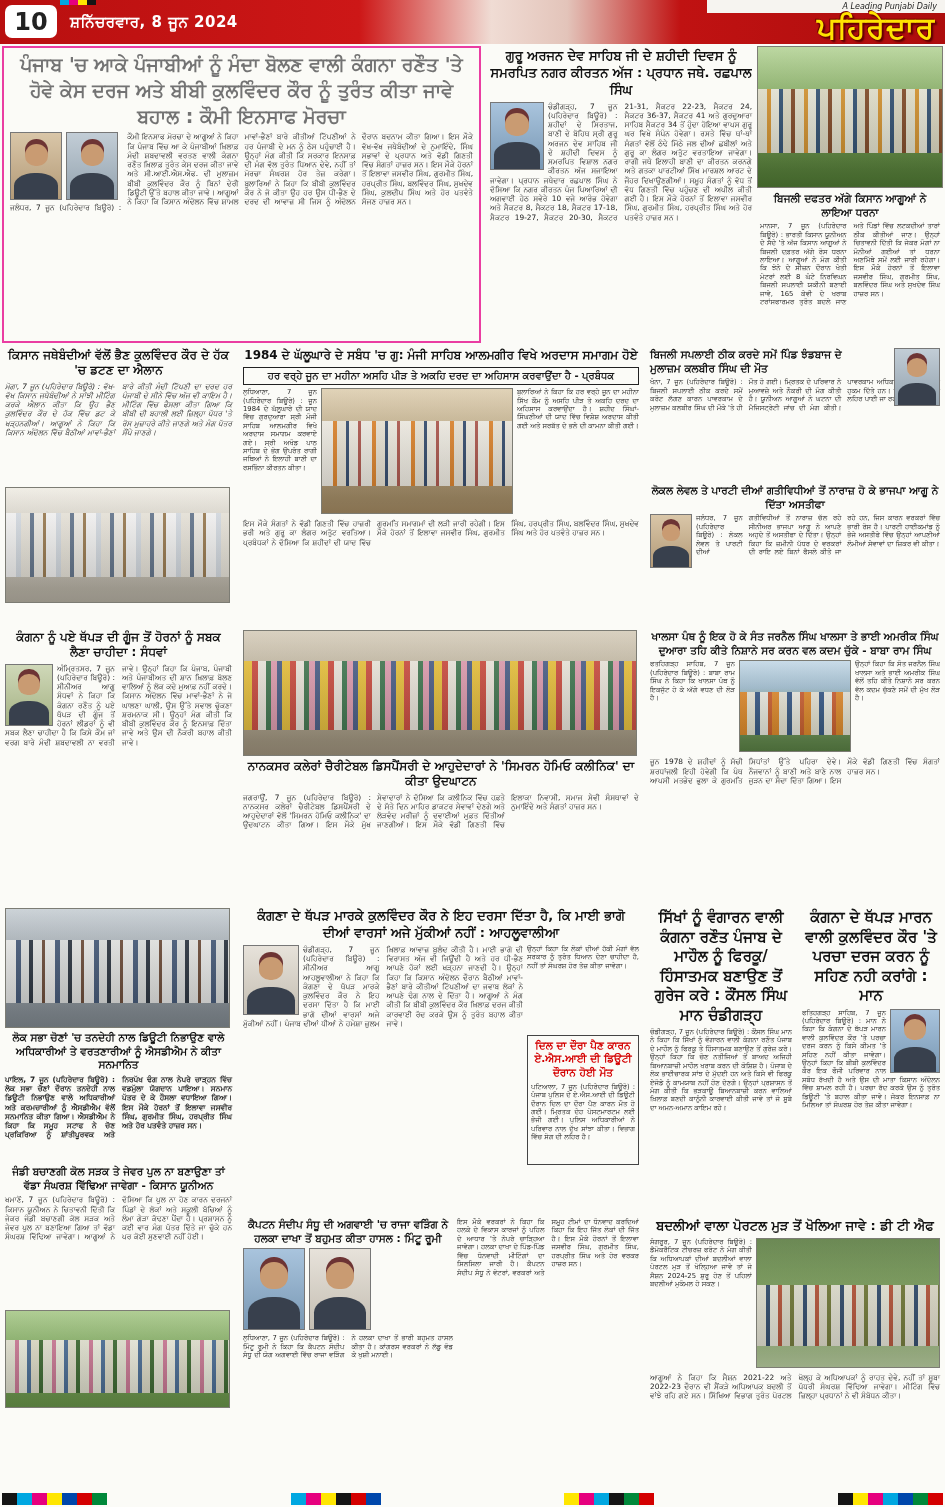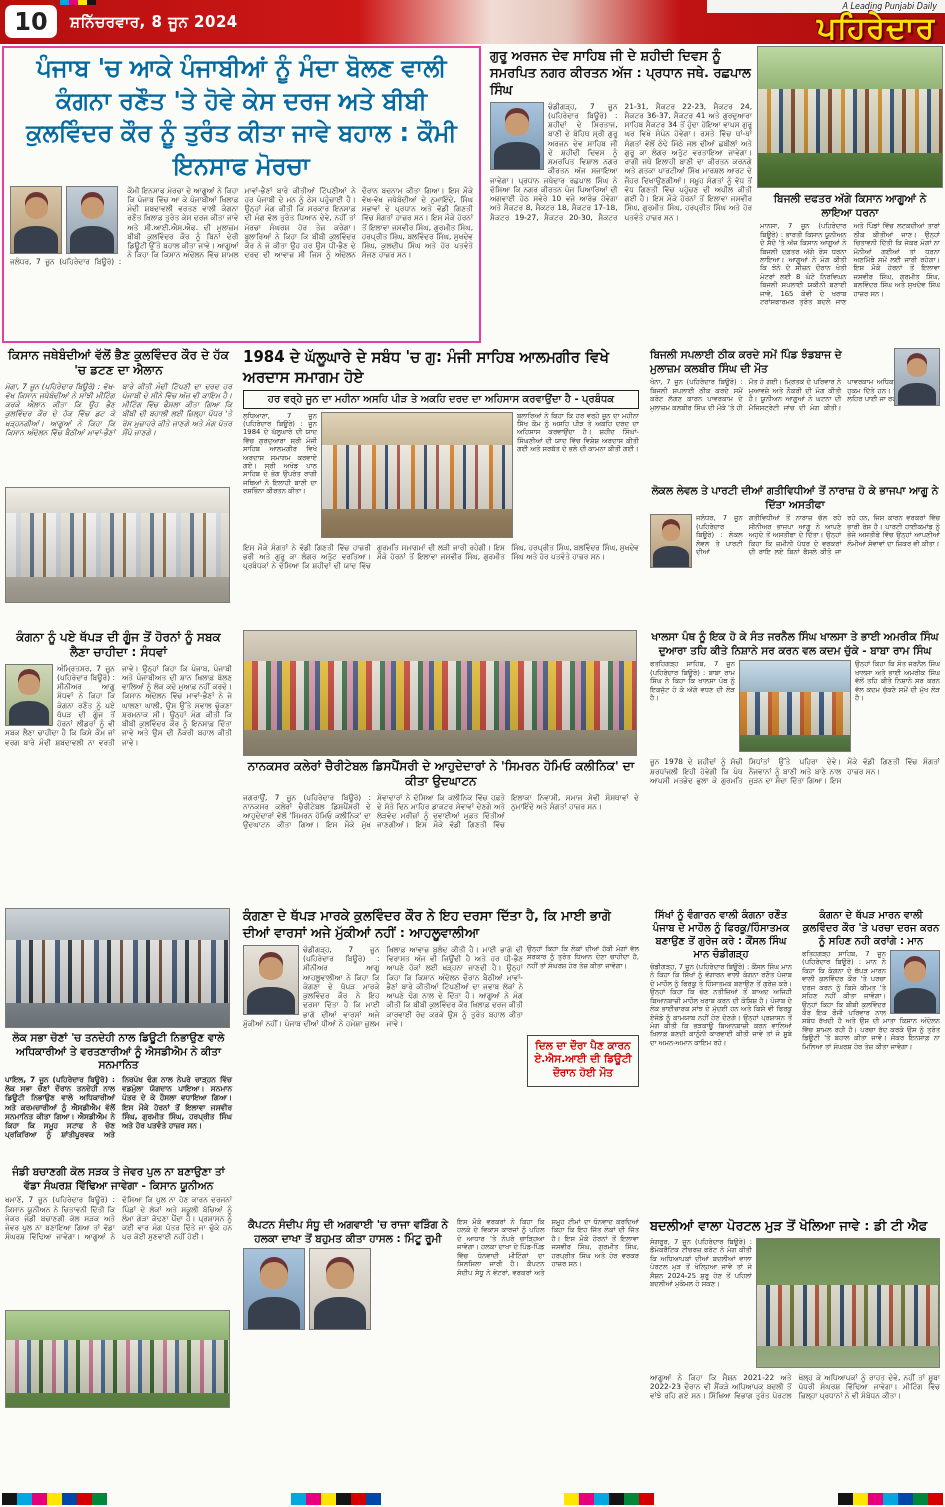--- a/index.html
+++ b/index.html
@@ -25,25 +25,25 @@
   .reg-bottom{position:absolute;left:0;bottom:1px;width:945px;height:13px;display:flex;
     justify-content:space-between;padding:0 2px;box-sizing:border-box;}
   .cluster{display:flex;}
   .sq{width:15px;height:12px;}
   .sq.k{background:#151515}.sq.c{background:#00a7e1}.sq.m{background:#e6007e}
   .sq.y{background:#ffe600}.sq.b{background:#0047ab}.sq.r{background:#d40000}.sq.g{background:#00883a}
 
   
   .art{position:absolute;overflow:hidden;padding:2px 3px;box-sizing:border-box;}
   .hl{font-weight:bold;color:#111;margin:0 0 3px 0;}
-  .h-xl{font-size:24px;line-height:1.36;text-align:center;color:#0369a1;}
-  .h-lg{font-size:13px;line-height:1.3;}
+  .h-xl{font-size:19px;line-height:1.36;text-align:center;color:#737373;}
+  .h-lg{font-size:13px;line-height:1.3;text-align:center;}
   .h-md{font-size:12px;line-height:1.28;text-align:center;}
   .h-sm{font-size:10.5px;line-height:1.3;text-align:center;}
-  .h-xs{font-size:10px;line-height:1.3;text-align:center;}
+  .h-xs{font-size:15px;line-height:1.3;text-align:center;}
   .h-red{color:#d40000;font-size:10.5px;line-height:1.3;text-align:center;}
   .body-text{font-size:7.4px;line-height:1.25;text-align:justify;color:#222;}
   .body-sm{font-size:6.8px;line-height:1.24;}
   .cols-2{columns:2;column-gap:7px;}
   .cols-3{columns:3;column-gap:6px;}
   .cols-4{columns:4;column-gap:6px;}
   .subhead-box{border:1.5px solid #222;margin:2px 0 3px 0;padding:2px 6px;
     font-weight:bold;font-size:10px;text-align:center;line-height:1.25;}
   .flexrow{display:flex;gap:4px;}
   .sidecol{flex:1;overflow:hidden;}
@@ -155,21 +155,21 @@
 
   <article id="a4" class="art">
     <h3 class="hl h-md">ਕਿਸਾਨ ਜਥੇਬੰਦੀਆਂ ਵੱਲੋਂ ਭੈਣ ਕੁਲਵਿੰਦਰ ਕੌਰ ਦੇ ਹੱਕ 'ਚ ਡਟਣ ਦਾ ਐਲਾਨ</h3>
     <div class="body-text cols-2" style="height:102px;font-style:italic;">
       <span>ਮੋਗਾ, 7 ਜੂਨ (ਪਹਿਰੇਦਾਰ ਬਿਊਰੋ) : ਵੱਖ-ਵੱਖ ਕਿਸਾਨ ਜਥੇਬੰਦੀਆਂ ਨੇ ਸਾਂਝੀ ਮੀਟਿੰਗ ਕਰਕੇ ਐਲਾਨ ਕੀਤਾ ਕਿ ਉਹ ਭੈਣ ਕੁਲਵਿੰਦਰ ਕੌਰ ਦੇ ਹੱਕ ਵਿੱਚ ਡਟ ਕੇ ਖੜ੍ਹਨਗੀਆਂ। ਆਗੂਆਂ ਨੇ ਕਿਹਾ ਕਿ ਕਿਸਾਨ ਅੰਦੋਲਨ ਵਿੱਚ ਬੈਠੀਆਂ ਮਾਵਾਂ-ਭੈਣਾਂ ਬਾਰੇ ਕੀਤੀ ਮੰਦੀ ਟਿੱਪਣੀ ਦਾ ਦਰਦ ਹਰ ਪੰਜਾਬੀ ਦੇ ਸੀਨੇ ਵਿੱਚ ਅੱਜ ਵੀ ਕਾਇਮ ਹੈ। ਮੀਟਿੰਗ ਵਿੱਚ ਫੈਸਲਾ ਕੀਤਾ ਗਿਆ ਕਿ ਬੀਬੀ ਦੀ ਬਹਾਲੀ ਲਈ ਜ਼ਿਲ੍ਹਾ ਪੱਧਰ 'ਤੇ ਰੋਸ ਮੁਜ਼ਾਹਰੇ ਕੀਤੇ ਜਾਣਗੇ ਅਤੇ ਮੰਗ ਪੱਤਰ ਸੌਂਪੇ ਜਾਣਗੇ।</span>
     </div>
     <div class="ph ph-b" style="width:225px;height:116px;margin-top:3px;"></div>
   </article>
 
   <article id="a5" class="art">
-    <h2 class="hl h-lg" style="font-size:15px;">1984 ਦੇ ਘੱਲੂਘਾਰੇ ਦੇ ਸਬੰਧ 'ਚ ਗੁ: ਮੰਜੀ ਸਾਹਿਬ ਆਲਮਗੀਰ ਵਿਖੇ ਅਰਦਾਸ ਸਮਾਗਮ ਹੋਏ</h2>
+    <h2 class="hl h-lg" style="font-size:12px;">1984 ਦੇ ਘੱਲੂਘਾਰੇ ਦੇ ਸਬੰਧ 'ਚ ਗੁ: ਮੰਜੀ ਸਾਹਿਬ ਆਲਮਗੀਰ ਵਿਖੇ ਅਰਦਾਸ ਸਮਾਗਮ ਹੋਏ</h2>
     <div class="subhead-box">ਹਰ ਵਰ੍ਹੇ ਜੂਨ ਦਾ ਮਹੀਨਾ ਅਸਹਿ ਪੀੜ ਤੇ ਅਕਹਿ ਦਰਦ ਦਾ ਅਹਿਸਾਸ ਕਰਵਾਉਂਦਾ ਹੈ - ਪ੍ਰਬੰਧਕ</div>
     <div class="flexrow" style="height:128px;">
       <div class="sidecol body-text body-sm" style="flex:0 0 74px;">ਲੁਧਿਆਣਾ, 7 ਜੂਨ (ਪਹਿਰੇਦਾਰ ਬਿਊਰੋ) : ਜੂਨ 1984 ਦੇ ਘੱਲੂਘਾਰੇ ਦੀ ਯਾਦ ਵਿੱਚ ਗੁਰਦੁਆਰਾ ਸ੍ਰੀ ਮੰਜੀ ਸਾਹਿਬ ਆਲਮਗੀਰ ਵਿਖੇ ਅਰਦਾਸ ਸਮਾਗਮ ਕਰਵਾਏ ਗਏ। ਸ੍ਰੀ ਅਖੰਡ ਪਾਠ ਸਾਹਿਬ ਦੇ ਭੋਗ ਉਪਰੰਤ ਰਾਗੀ ਜਥਿਆਂ ਨੇ ਇਲਾਹੀ ਬਾਣੀ ਦਾ ਰਸਭਿੰਨਾ ਕੀਰਤਨ ਕੀਤਾ।</div>
       <div class="ph ph-c" style="width:192px;height:126px;"></div>
       <div class="sidecol body-text body-sm">ਬੁਲਾਰਿਆਂ ਨੇ ਕਿਹਾ ਕਿ ਹਰ ਵਰ੍ਹੇ ਜੂਨ ਦਾ ਮਹੀਨਾ ਸਿੱਖ ਕੌਮ ਨੂੰ ਅਸਹਿ ਪੀੜ ਤੇ ਅਕਹਿ ਦਰਦ ਦਾ ਅਹਿਸਾਸ ਕਰਵਾਉਂਦਾ ਹੈ। ਸ਼ਹੀਦ ਸਿੰਘਾਂ-ਸਿੰਘਣੀਆਂ ਦੀ ਯਾਦ ਵਿੱਚ ਵਿਸ਼ੇਸ਼ ਅਰਦਾਸ ਕੀਤੀ ਗਈ ਅਤੇ ਸਰਬੱਤ ਦੇ ਭਲੇ ਦੀ ਕਾਮਨਾ ਕੀਤੀ ਗਈ।</div>
     </div>
     <div class="body-text cols-3" style="height:86px;margin-top:3px;">
       <span>ਇਸ ਮੌਕੇ ਸੰਗਤਾਂ ਨੇ ਵੱਡੀ ਗਿਣਤੀ ਵਿੱਚ ਹਾਜ਼ਰੀ ਭਰੀ ਅਤੇ ਗੁਰੂ ਕਾ ਲੰਗਰ ਅਤੁੱਟ ਵਰਤਿਆ। ਪ੍ਰਬੰਧਕਾਂ ਨੇ ਦੱਸਿਆ ਕਿ ਸ਼ਹੀਦਾਂ ਦੀ ਯਾਦ ਵਿੱਚ ਗੁਰਮਤਿ ਸਮਾਗਮਾਂ ਦੀ ਲੜੀ ਜਾਰੀ ਰਹੇਗੀ। ਇਸ ਮੌਕੇ ਹੋਰਨਾਂ ਤੋਂ ਇਲਾਵਾ ਜਸਵੀਰ ਸਿੰਘ, ਗੁਰਮੀਤ ਸਿੰਘ, ਹਰਪ੍ਰੀਤ ਸਿੰਘ, ਬਲਵਿੰਦਰ ਸਿੰਘ, ਸੁਖਦੇਵ ਸਿੰਘ ਅਤੇ ਹੋਰ ਪਤਵੰਤੇ ਹਾਜ਼ਰ ਸਨ।</span>
     </div>
   </article>
@@ -232,20 +232,21 @@
     <h2 class="hl h-lg">ਕੰਗਣਾ ਦੇ ਥੱਪੜ ਮਾਰਕੇ ਕੁਲਵਿੰਦਰ ਕੌਰ ਨੇ ਇਹ ਦਰਸਾ ਦਿੱਤਾ ਹੈ, ਕਿ ਮਾਈ ਭਾਗੋ ਦੀਆਂ ਵਾਰਸਾਂ ਅਜੇ ਮੁੱਕੀਆਂ ਨਹੀਂ : ਆਹਲੂਵਾਲੀਆ</h2>
     <div class="flexrow" style="height:236px;">
       <div class="body-text cols-2" style="flex:0 0 280px;overflow:hidden;">
         <span class="portrait pc-f float-l" style="width:56px;height:70px;"></span>
         <span>ਚੰਡੀਗੜ੍ਹ, 7 ਜੂਨ (ਪਹਿਰੇਦਾਰ ਬਿਊਰੋ) : ਸੀਨੀਅਰ ਆਗੂ ਆਹਲੂਵਾਲੀਆ ਨੇ ਕਿਹਾ ਕਿ ਕੰਗਣਾ ਦੇ ਥੱਪੜ ਮਾਰਕੇ ਕੁਲਵਿੰਦਰ ਕੌਰ ਨੇ ਇਹ ਦਰਸਾ ਦਿੱਤਾ ਹੈ ਕਿ ਮਾਈ ਭਾਗੋ ਦੀਆਂ ਵਾਰਸਾਂ ਅਜੇ ਮੁੱਕੀਆਂ ਨਹੀਂ। ਪੰਜਾਬ ਦੀਆਂ ਧੀਆਂ ਨੇ ਹਮੇਸ਼ਾ ਜ਼ੁਲਮ ਖ਼ਿਲਾਫ਼ ਆਵਾਜ਼ ਬੁਲੰਦ ਕੀਤੀ ਹੈ। ਮਾਈ ਭਾਗੋ ਦੀ ਵਿਰਾਸਤ ਅੱਜ ਵੀ ਜਿਊਂਦੀ ਹੈ ਅਤੇ ਹਰ ਧੀ-ਭੈਣ ਆਪਣੇ ਹੱਕਾਂ ਲਈ ਖੜ੍ਹਨਾ ਜਾਣਦੀ ਹੈ। ਉਨ੍ਹਾਂ ਕਿਹਾ ਕਿ ਕਿਸਾਨ ਅੰਦੋਲਨ ਦੌਰਾਨ ਬੈਠੀਆਂ ਮਾਵਾਂ-ਭੈਣਾਂ ਬਾਰੇ ਕੀਤੀਆਂ ਟਿੱਪਣੀਆਂ ਦਾ ਜਵਾਬ ਲੋਕਾਂ ਨੇ ਆਪਣੇ ਢੰਗ ਨਾਲ ਦੇ ਦਿੱਤਾ ਹੈ। ਆਗੂਆਂ ਨੇ ਮੰਗ ਕੀਤੀ ਕਿ ਬੀਬੀ ਕੁਲਵਿੰਦਰ ਕੌਰ ਖ਼ਿਲਾਫ਼ ਦਰਜ ਕੀਤੀ ਕਾਰਵਾਈ ਰੱਦ ਕਰਕੇ ਉਸ ਨੂੰ ਤੁਰੰਤ ਬਹਾਲ ਕੀਤਾ ਜਾਵੇ।</span>
       </div>
       <div style="flex:1;overflow:hidden;">
         <div class="body-text body-sm" style="height:86px;overflow:hidden;">ਉਨ੍ਹਾਂ ਕਿਹਾ ਕਿ ਲੋਕਾਂ ਦੀਆਂ ਹੱਕੀ ਮੰਗਾਂ ਵੱਲ ਸਰਕਾਰ ਨੂੰ ਤੁਰੰਤ ਧਿਆਨ ਦੇਣਾ ਚਾਹੀਦਾ ਹੈ, ਨਹੀਂ ਤਾਂ ਸੰਘਰਸ਼ ਹੋਰ ਤੇਜ਼ ਕੀਤਾ ਜਾਵੇਗਾ।</div>
         <div class="a17-box">
           <h4 class="hl h-red">ਦਿਲ ਦਾ ਦੌਰਾ ਪੈਣ ਕਾਰਨ ਏ.ਐਸ.ਆਈ ਦੀ ਡਿਊਟੀ ਦੌਰਾਨ ਹੋਈ ਮੌਤ</h4>
+          <div class="body-text body-sm" style="height:78px;overflow:hidden;">ਪਟਿਆਲਾ, 7 ਜੂਨ (ਪਹਿਰੇਦਾਰ ਬਿਊਰੋ) : ਪੰਜਾਬ ਪੁਲਿਸ ਦੇ ਏ.ਐਸ.ਆਈ ਦੀ ਡਿਊਟੀ ਦੌਰਾਨ ਦਿਲ ਦਾ ਦੌਰਾ ਪੈਣ ਕਾਰਨ ਮੌਤ ਹੋ ਗਈ। ਮ੍ਰਿਤਕ ਦੇਹ ਪੋਸਟਮਾਰਟਮ ਲਈ ਭੇਜੀ ਗਈ। ਪੁਲਿਸ ਅਧਿਕਾਰੀਆਂ ਨੇ ਪਰਿਵਾਰ ਨਾਲ ਦੁੱਖ ਸਾਂਝਾ ਕੀਤਾ। ਵਿਭਾਗ ਵਿੱਚ ਸੋਗ ਦੀ ਲਹਿਰ ਹੈ।</div>
         </div>
       </div>
     </div>
   </article>
 
   <article id="a13" class="art">
     <h3 class="hl h-xs">ਸਿੱਖਾਂ ਨੂੰ ਵੰਗਾਰਨ ਵਾਲੀ ਕੰਗਨਾ ਰਣੌਤ ਪੰਜਾਬ ਦੇ ਮਾਹੌਲ ਨੂੰ ਫਿਰਕੂ/ਹਿੰਸਾਤਮਕ ਬਣਾਉਣ ਤੋਂ ਗੁਰੇਜ ਕਰੇ : ਕੌਂਸਲ ਸਿੰਘ ਮਾਨ ਚੰਡੀਗੜ੍ਹ</h3>
     <div class="body-text body-sm" style="height:218px;overflow:hidden;">ਚੰਡੀਗੜ੍ਹ, 7 ਜੂਨ (ਪਹਿਰੇਦਾਰ ਬਿਊਰੋ) : ਕੌਂਸਲ ਸਿੰਘ ਮਾਨ ਨੇ ਕਿਹਾ ਕਿ ਸਿੱਖਾਂ ਨੂੰ ਵੰਗਾਰਨ ਵਾਲੀ ਕੰਗਨਾ ਰਣੌਤ ਪੰਜਾਬ ਦੇ ਮਾਹੌਲ ਨੂੰ ਫਿਰਕੂ ਤੇ ਹਿੰਸਾਤਮਕ ਬਣਾਉਣ ਤੋਂ ਗੁਰੇਜ਼ ਕਰੇ। ਉਨ੍ਹਾਂ ਕਿਹਾ ਕਿ ਚੋਣ ਨਤੀਜਿਆਂ ਤੋਂ ਬਾਅਦ ਅਜਿਹੀ ਬਿਆਨਬਾਜ਼ੀ ਮਾਹੌਲ ਖਰਾਬ ਕਰਨ ਦੀ ਕੋਸ਼ਿਸ਼ ਹੈ। ਪੰਜਾਬ ਦੇ ਲੋਕ ਭਾਈਚਾਰਕ ਸਾਂਝ ਦੇ ਮੁੱਦਈ ਹਨ ਅਤੇ ਕਿਸੇ ਵੀ ਫਿਰਕੂ ਏਜੰਡੇ ਨੂੰ ਕਾਮਯਾਬ ਨਹੀਂ ਹੋਣ ਦੇਣਗੇ। ਉਨ੍ਹਾਂ ਪ੍ਰਸ਼ਾਸਨ ਤੋਂ ਮੰਗ ਕੀਤੀ ਕਿ ਭੜਕਾਊ ਬਿਆਨਬਾਜ਼ੀ ਕਰਨ ਵਾਲਿਆਂ ਖ਼ਿਲਾਫ਼ ਬਣਦੀ ਕਾਨੂੰਨੀ ਕਾਰਵਾਈ ਕੀਤੀ ਜਾਵੇ ਤਾਂ ਜੋ ਸੂਬੇ ਦਾ ਅਮਨ-ਅਮਾਨ ਕਾਇਮ ਰਹੇ।</div>
   </article>
 
@@ -266,20 +267,21 @@
   </article>
 
   <article id="a16" class="art">
     <div class="flexrow" style="height:262px;">
       <div style="flex:0 0 210px;overflow:hidden;">
         <h3 class="hl h-sm">ਕੈਪਟਨ ਸੰਦੀਪ ਸੰਧੂ ਦੀ ਅਗਵਾਈ 'ਚ ਰਾਜਾ ਵੜਿੰਗ ਨੇ ਹਲਕਾ ਦਾਖਾ ਤੋਂ ਬਹੁਮਤ ਕੀਤਾ ਹਾਸਲ : ਮਿੰਟੂ ਰੂਮੀ</h3>
         <div class="media-duo">
           <span class="portrait pc-c" style="width:62px;height:82px;"></span>
           <span class="portrait pc-f" style="width:62px;height:82px;"></span>
         </div>
+        <div class="body-text body-sm cols-2" style="height:112px;">ਲੁਧਿਆਣਾ, 7 ਜੂਨ (ਪਹਿਰੇਦਾਰ ਬਿਊਰੋ) : ਮਿੰਟੂ ਰੂਮੀ ਨੇ ਕਿਹਾ ਕਿ ਕੈਪਟਨ ਸੰਦੀਪ ਸੰਧੂ ਦੀ ਯੋਗ ਅਗਵਾਈ ਵਿੱਚ ਰਾਜਾ ਵੜਿੰਗ ਨੇ ਹਲਕਾ ਦਾਖਾ ਤੋਂ ਭਾਰੀ ਬਹੁਮਤ ਹਾਸਲ ਕੀਤਾ ਹੈ। ਕਾਂਗਰਸ ਵਰਕਰਾਂ ਨੇ ਲੱਡੂ ਵੰਡ ਕੇ ਖੁਸ਼ੀ ਮਨਾਈ।</div>
       </div>
       <div class="body-text body-sm cols-2" style="flex:1;overflow:hidden;">ਇਸ ਮੌਕੇ ਵਰਕਰਾਂ ਨੇ ਕਿਹਾ ਕਿ ਹਲਕੇ ਦੇ ਵਿਕਾਸ ਕਾਰਜਾਂ ਨੂੰ ਪਹਿਲ ਦੇ ਆਧਾਰ 'ਤੇ ਨੇਪਰੇ ਚਾੜ੍ਹਿਆ ਜਾਵੇਗਾ। ਹਲਕਾ ਦਾਖਾ ਦੇ ਪਿੰਡ-ਪਿੰਡ ਵਿੱਚ ਧੰਨਵਾਦੀ ਮੀਟਿੰਗਾਂ ਦਾ ਸਿਲਸਿਲਾ ਜਾਰੀ ਹੈ। ਕੈਪਟਨ ਸੰਦੀਪ ਸੰਧੂ ਨੇ ਵੋਟਰਾਂ, ਵਰਕਰਾਂ ਅਤੇ ਸਮੂਹ ਟੀਮਾਂ ਦਾ ਧੰਨਵਾਦ ਕਰਦਿਆਂ ਕਿਹਾ ਕਿ ਇਹ ਜਿੱਤ ਲੋਕਾਂ ਦੀ ਜਿੱਤ ਹੈ। ਇਸ ਮੌਕੇ ਹੋਰਨਾਂ ਤੋਂ ਇਲਾਵਾ ਜਸਵੀਰ ਸਿੰਘ, ਗੁਰਮੀਤ ਸਿੰਘ, ਹਰਪ੍ਰੀਤ ਸਿੰਘ ਅਤੇ ਹੋਰ ਵਰਕਰ ਹਾਜ਼ਰ ਸਨ।</div>
     </div>
   </article>
 
   <article id="a18" class="art">
     <h2 class="hl h-lg">ਬਦਲੀਆਂ ਵਾਲਾ ਪੋਰਟਲ ਮੁੜ ਤੋਂ ਖੋਲਿਆ ਜਾਵੇ : ਡੀ ਟੀ ਐਫ</h2>
     <div class="flexrow" style="height:132px;">
       <div class="sidecol body-text body-sm">ਸੰਗਰੂਰ, 7 ਜੂਨ (ਪਹਿਰੇਦਾਰ ਬਿਊਰੋ) : ਡੈਮੋਕਰੈਟਿਕ ਟੀਚਰਜ਼ ਫਰੰਟ ਨੇ ਮੰਗ ਕੀਤੀ ਕਿ ਅਧਿਆਪਕਾਂ ਦੀਆਂ ਬਦਲੀਆਂ ਵਾਲਾ ਪੋਰਟਲ ਮੁੜ ਤੋਂ ਖੋਲ੍ਹਿਆ ਜਾਵੇ ਤਾਂ ਜੋ ਸੈਸ਼ਨ 2024-25 ਸ਼ੁਰੂ ਹੋਣ ਤੋਂ ਪਹਿਲਾਂ ਬਦਲੀਆਂ ਮੁਕੰਮਲ ਹੋ ਸਕਣ।</div>
       <div class="ph ph-h" style="width:184px;height:130px;"></div>

